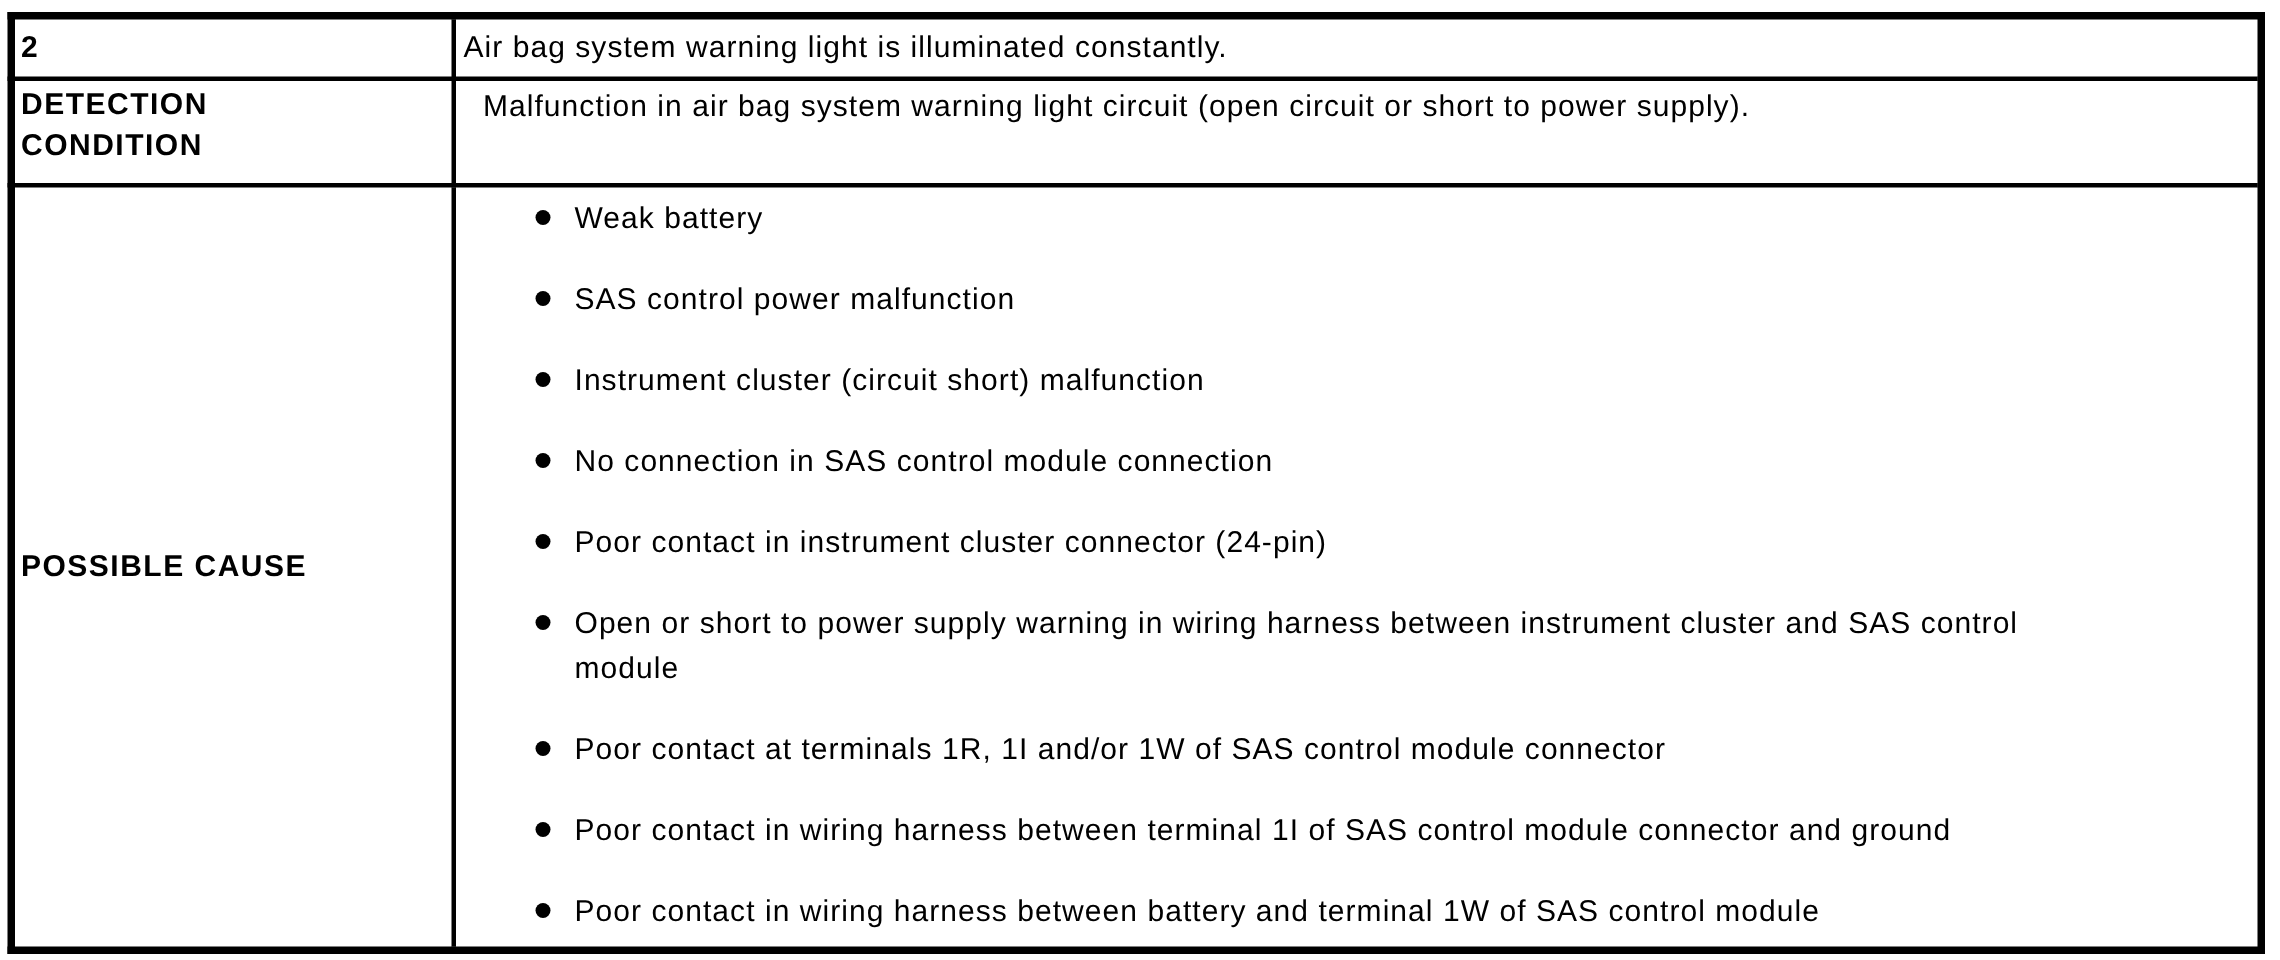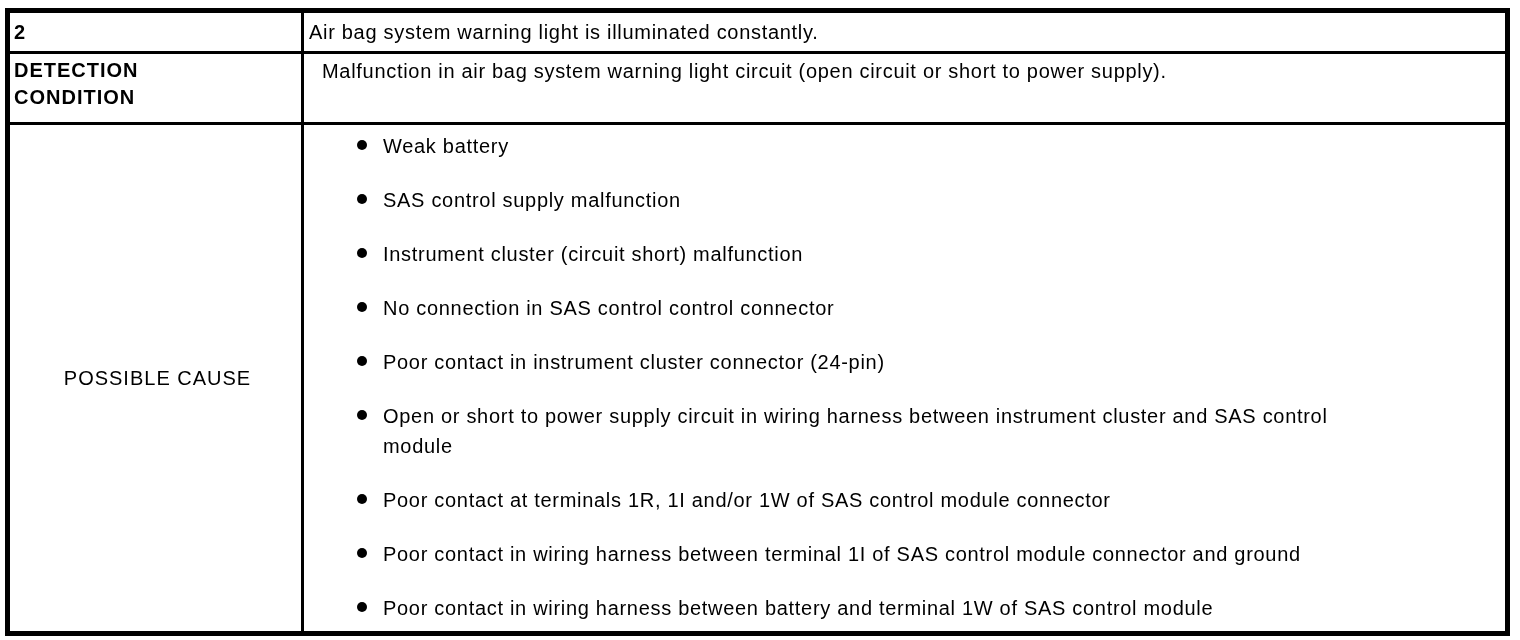--- a/index.html
+++ b/index.html
@@ -56,24 +56,23 @@
     display: inline-block;
     max-width: 185px;
   }
   td.cell-detection-text {
     vertical-align: top;
     padding: 4px 10px 0 18px;
     line-height: 27px;
   }
   td.cell-cause-label {
     vertical-align: middle;
-    font-weight: normal;
+    font-weight: bold;
     padding-left: 4px;
     letter-spacing: 1px;
-    text-align: center;
   }
   td.cell-cause-list {
     vertical-align: top;
     padding: 6px 12px 0 0;
   }
   ul.cause-list {
     list-style: none;
     margin: 0;
     padding: 0;
   }
@@ -128,37 +127,37 @@
         <span>POSSIBLE CAUSE</span>
       </td>
       <td class="cell-cause-list">
         <ul class="cause-list">
           <li class="cause-item">
             <span class="bullet"></span>
             <span class="cause-text">Weak battery</span>
           </li>
           <li class="cause-item">
             <span class="bullet"></span>
-            <span class="cause-text">SAS control supply malfunction</span>
+            <span class="cause-text">SAS control power malfunction</span>
           </li>
           <li class="cause-item">
             <span class="bullet"></span>
             <span class="cause-text">Instrument cluster (circuit short) malfunction</span>
           </li>
           <li class="cause-item">
             <span class="bullet"></span>
-            <span class="cause-text">No connection in SAS control control connector</span>
+            <span class="cause-text">No connection in SAS control module connection</span>
           </li>
           <li class="cause-item">
             <span class="bullet"></span>
             <span class="cause-text">Poor contact in instrument cluster connector (24-pin)</span>
           </li>
           <li class="cause-item">
             <span class="bullet"></span>
-            <span class="cause-text">Open or short to power supply circuit in wiring harness between instrument cluster and SAS control
+            <span class="cause-text">Open or short to power supply warning in wiring harness between instrument cluster and SAS control
 module</span>
           </li>
           <li class="cause-item">
             <span class="bullet"></span>
             <span class="cause-text">Poor contact at terminals 1R, 1I and/or 1W of SAS control module connector</span>
           </li>
           <li class="cause-item">
             <span class="bullet"></span>
             <span class="cause-text">Poor contact in wiring harness between terminal 1I of SAS control module connector and ground</span>
           </li>

